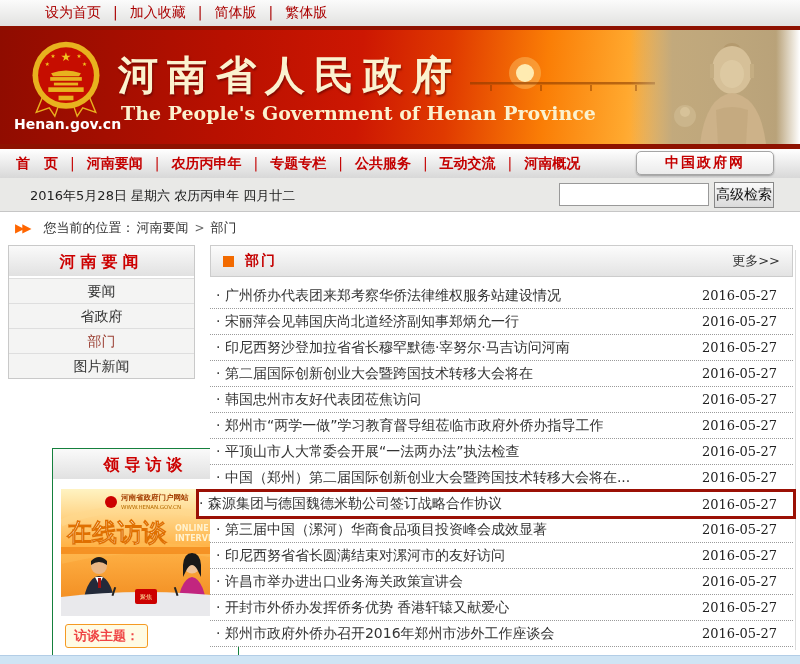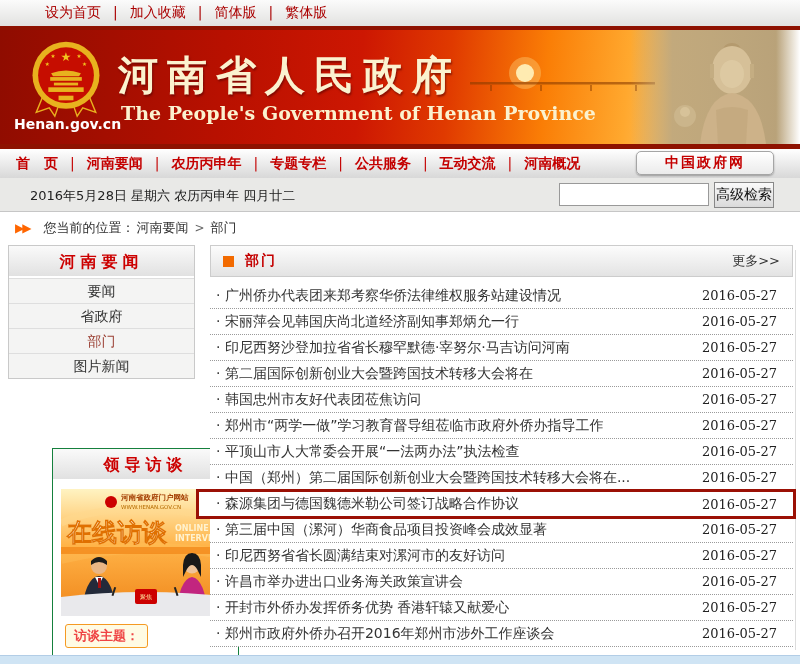--- a/index.html
+++ b/index.html
@@ -78,21 +78,21 @@
   .main-title { color:#c40000; font-size:14px; font-weight:bold; letter-spacing:2px; }
   .more-link { margin-left:auto; color:#333; font-size:13px; }
 
   .news-list { position:absolute; left:210px; top:283px; width:583px; }
   .news-row { display:flex; align-items:center; height:26px; border-bottom:1px dotted #9a9a9a;
     padding:0 16px 0 6px; background:#fff;gap:39px; }
   .news-title { font-size:14px; color:#333; flex:1; white-space:nowrap; overflow:hidden; }
   .news-title::before { content:"· "; }
   .news-date { font-family:"DejaVu Serif","Liberation Serif",serif; font-size:13px; color:#222; margin-left:10px; }
   .news-row.highlighted { border:3px solid #9b1005; height:30px; margin:-2px -3px -2px -14px;
-    padding-left:17px; position:relative; z-index:2; }
+    padding-left:0; position:relative; z-index:2; }
 
   .right-rule { position:absolute; left:795px; top:250px; width:1px; height:400px; background:#ddd; }
   .footer-edge { position:absolute; left:0; top:655px; width:800px; height:9px;
     background:#cfe4f4; border-top:1px solid #b2cde6; z-index:5; }
 </style>
 </head>
 <body>
 
 <div class="topbar">
 

